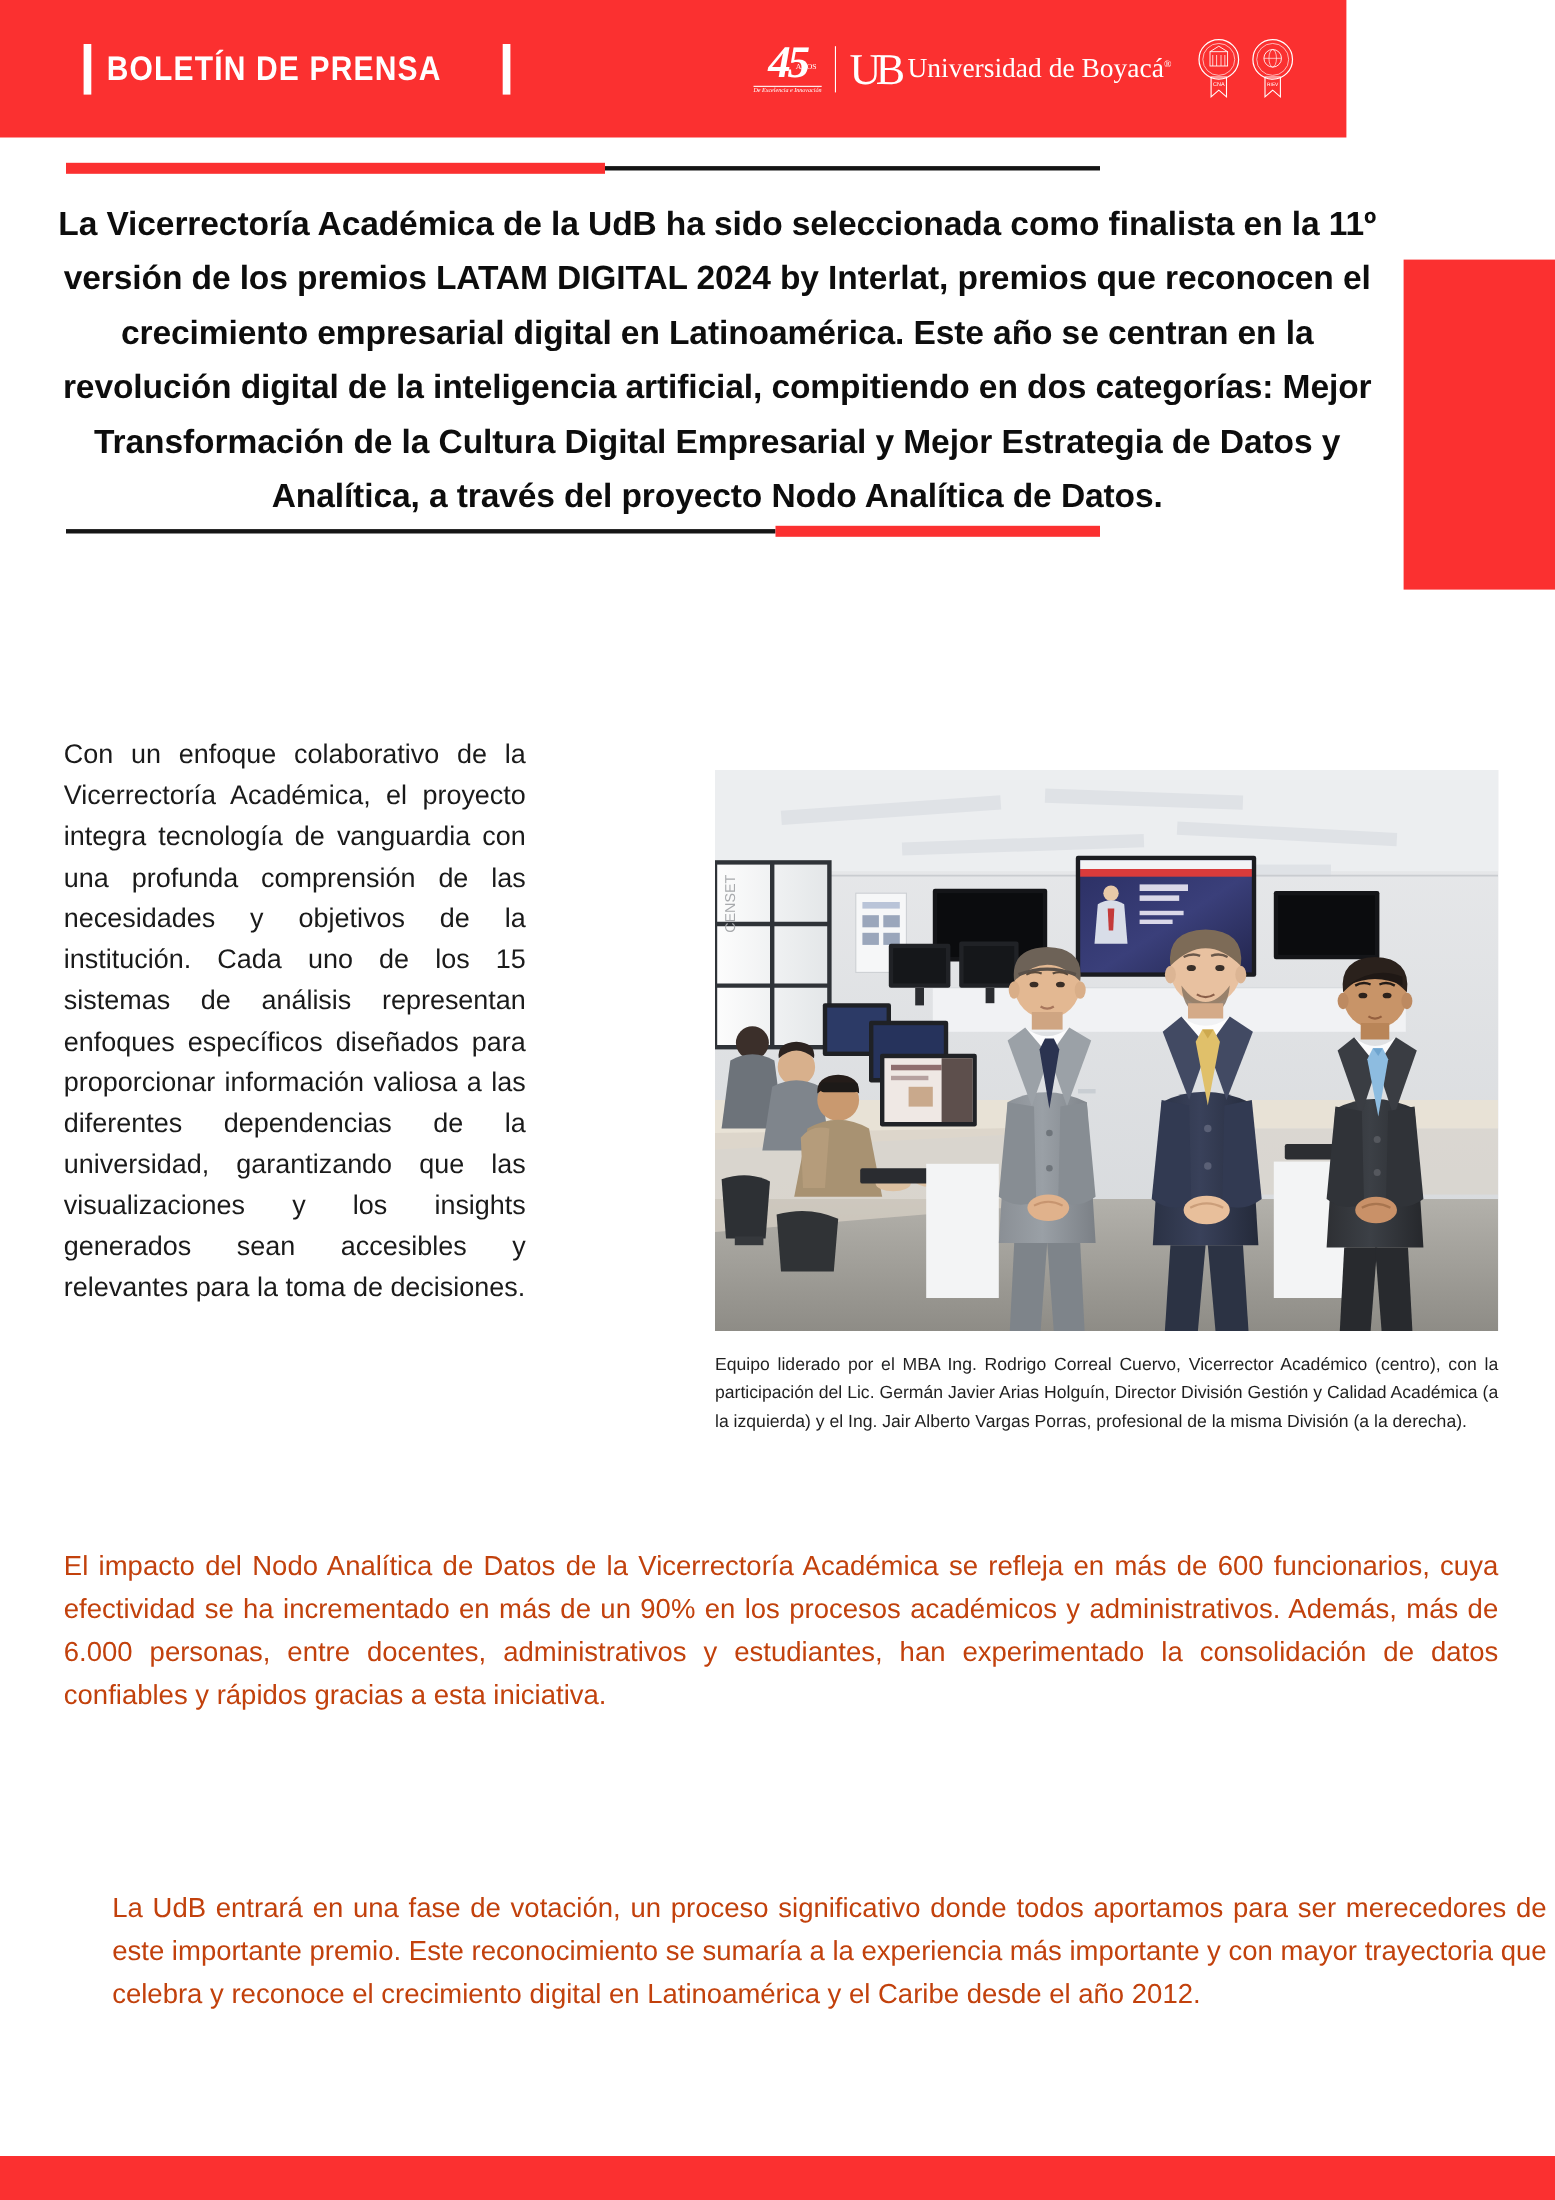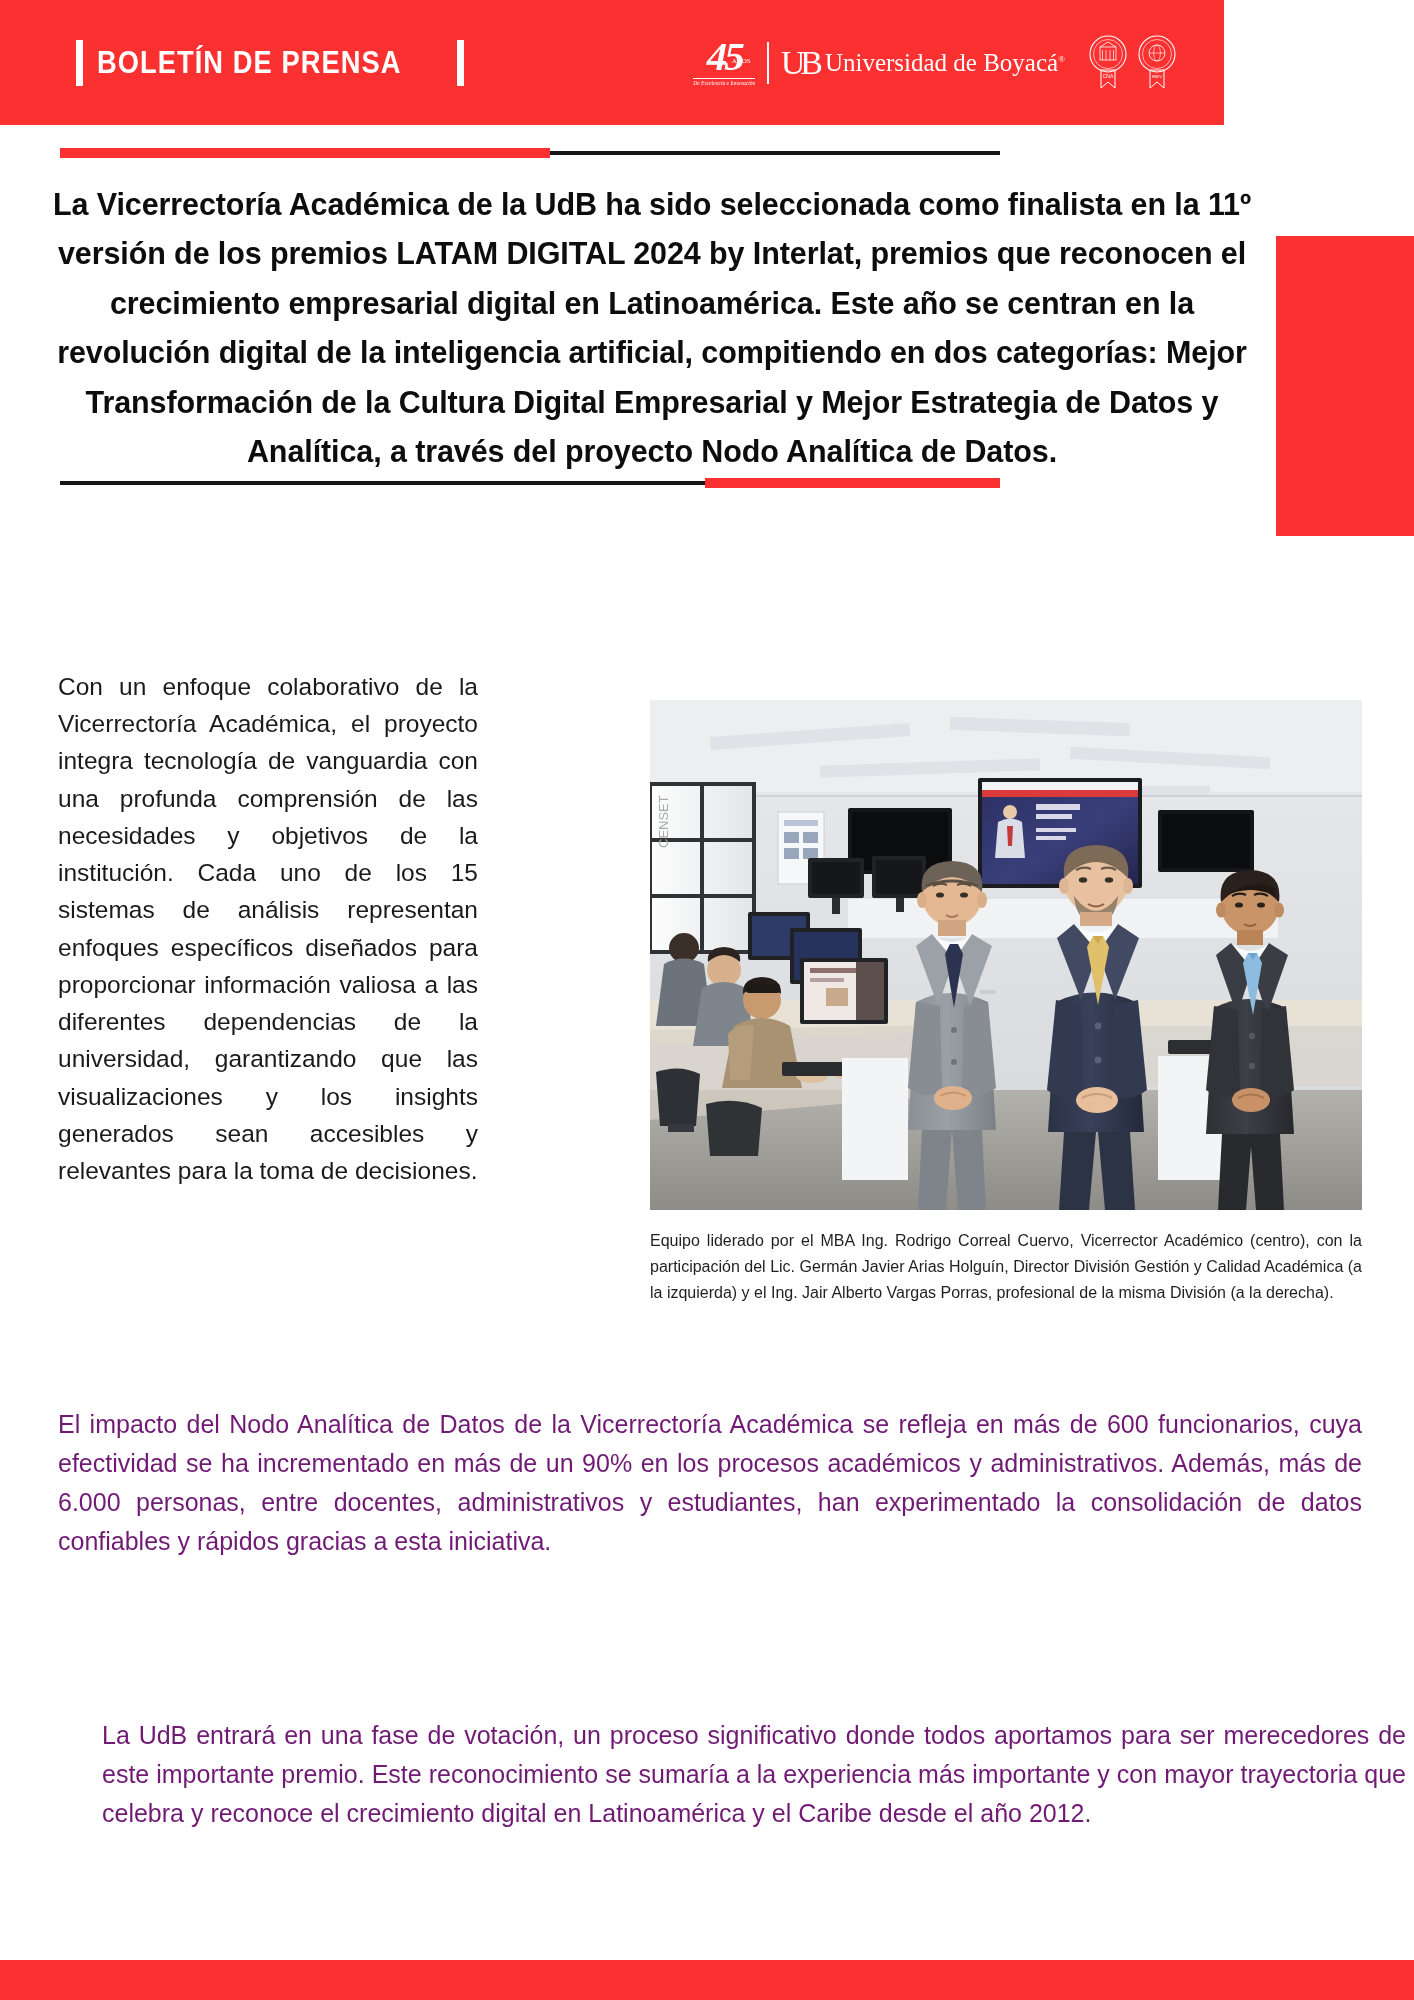--- a/index.html
+++ b/index.html
@@ -46,21 +46,21 @@
   }
   .logo45-tag {
     color:#fff; font-size:5.5px; margin-top:4px;
     border-top:0.7px solid #fff; padding-top:1px;
     font-family:"Liberation Serif", serif; font-style:italic;
     white-space:nowrap;
   }
   .logo-div { width:1.5px; height:42px; background:#fff; }
   .ub-lockup { display:flex; align-items:center; gap:7px; }
   .ub-mark {
-    color:#fff; font-size:34px; line-height:1;
+    color:#fff; font-size:40px; line-height:1;
     font-family:"Liberation Serif", serif; font-weight:normal;
     letter-spacing:-5px;
   }
   .ub-name {
     color:#fff; font-size:25px; line-height:1;
     font-family:Liberation Serif, serif;
     white-space:nowrap; position:relative;
   }
   .ub-reg { font-size:9px; vertical-align:super; }
 
@@ -115,21 +115,21 @@
   .photo svg { display:block; width:100%; height:100%; }
 
   .caption {
     position:absolute; left:650px; top:1228px; width:712px;
     font-size:16px; line-height:1.62; color:#1f1f1f;
     text-align:justify;
   }
 
   .para {
     position:absolute; left:58px; width:1304px;
-    font-size:25px; line-height:1.56; color:#701a75;
+    font-size:25px; line-height:1.56; color:#c2410c;
     text-align:justify; text-justify:inter-word;
   }
   .para-2 { top:1405px; }
   .para-3 { top:1716px;margin-left:44px; }
 
   .footer-bar {
     position:absolute; left:0; top:1960px; width:1414px; height:40px;
     background:#FB3030;
   }
 </style>

